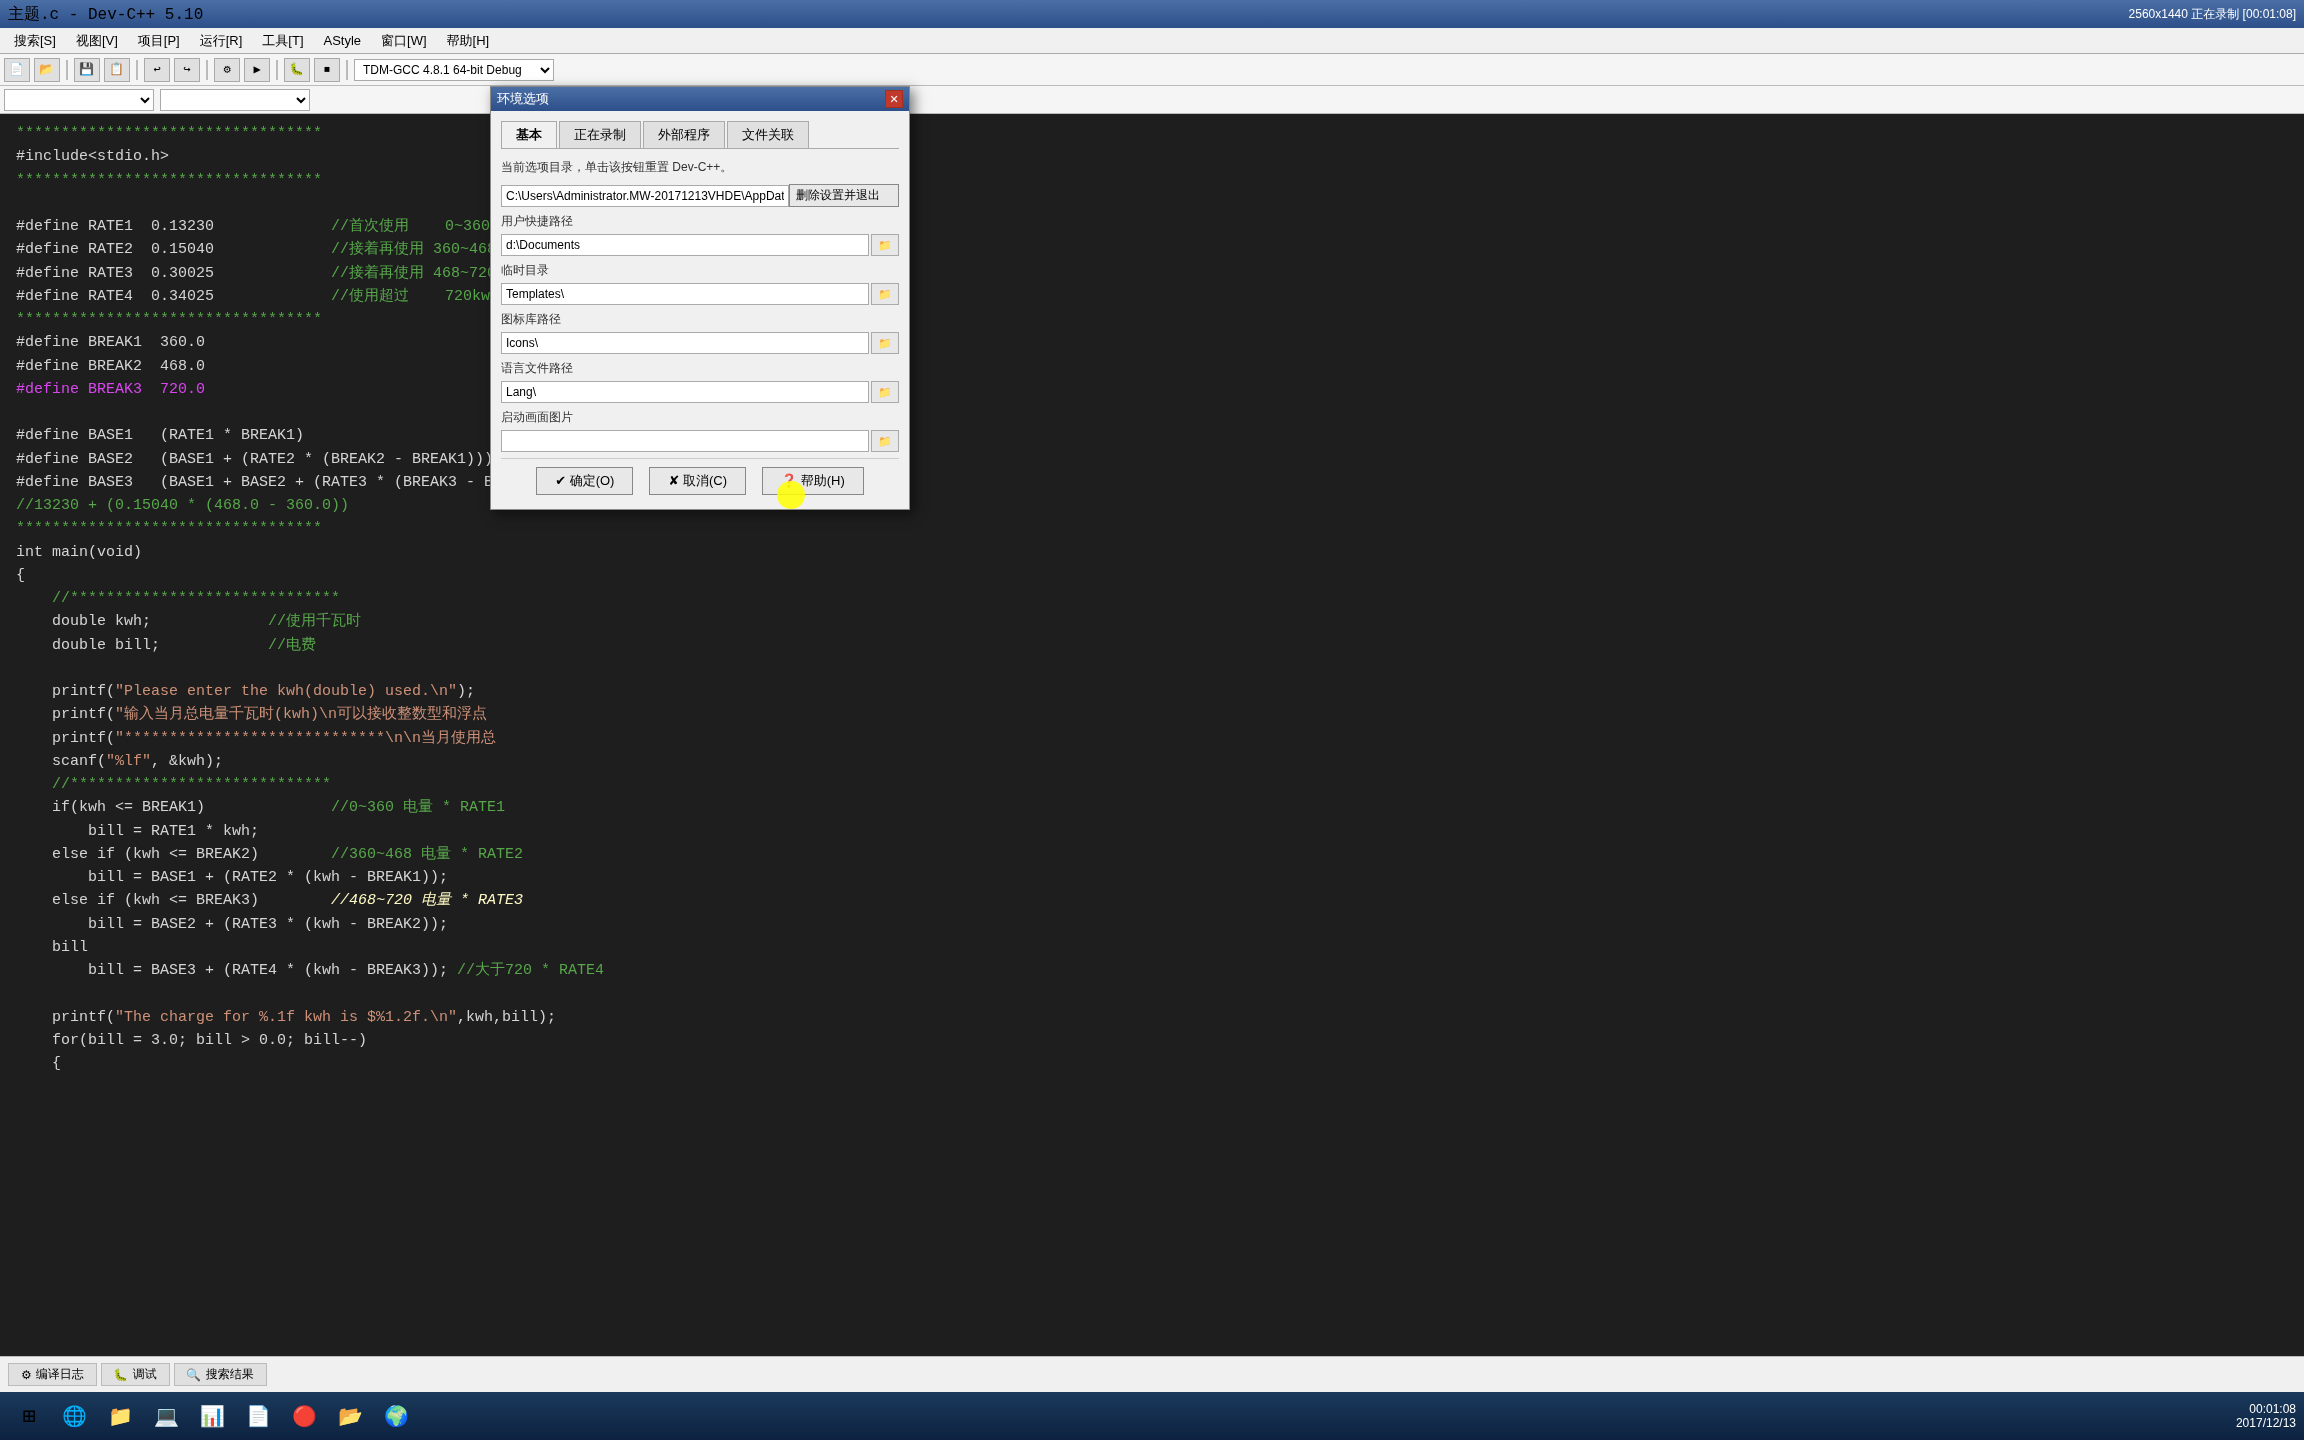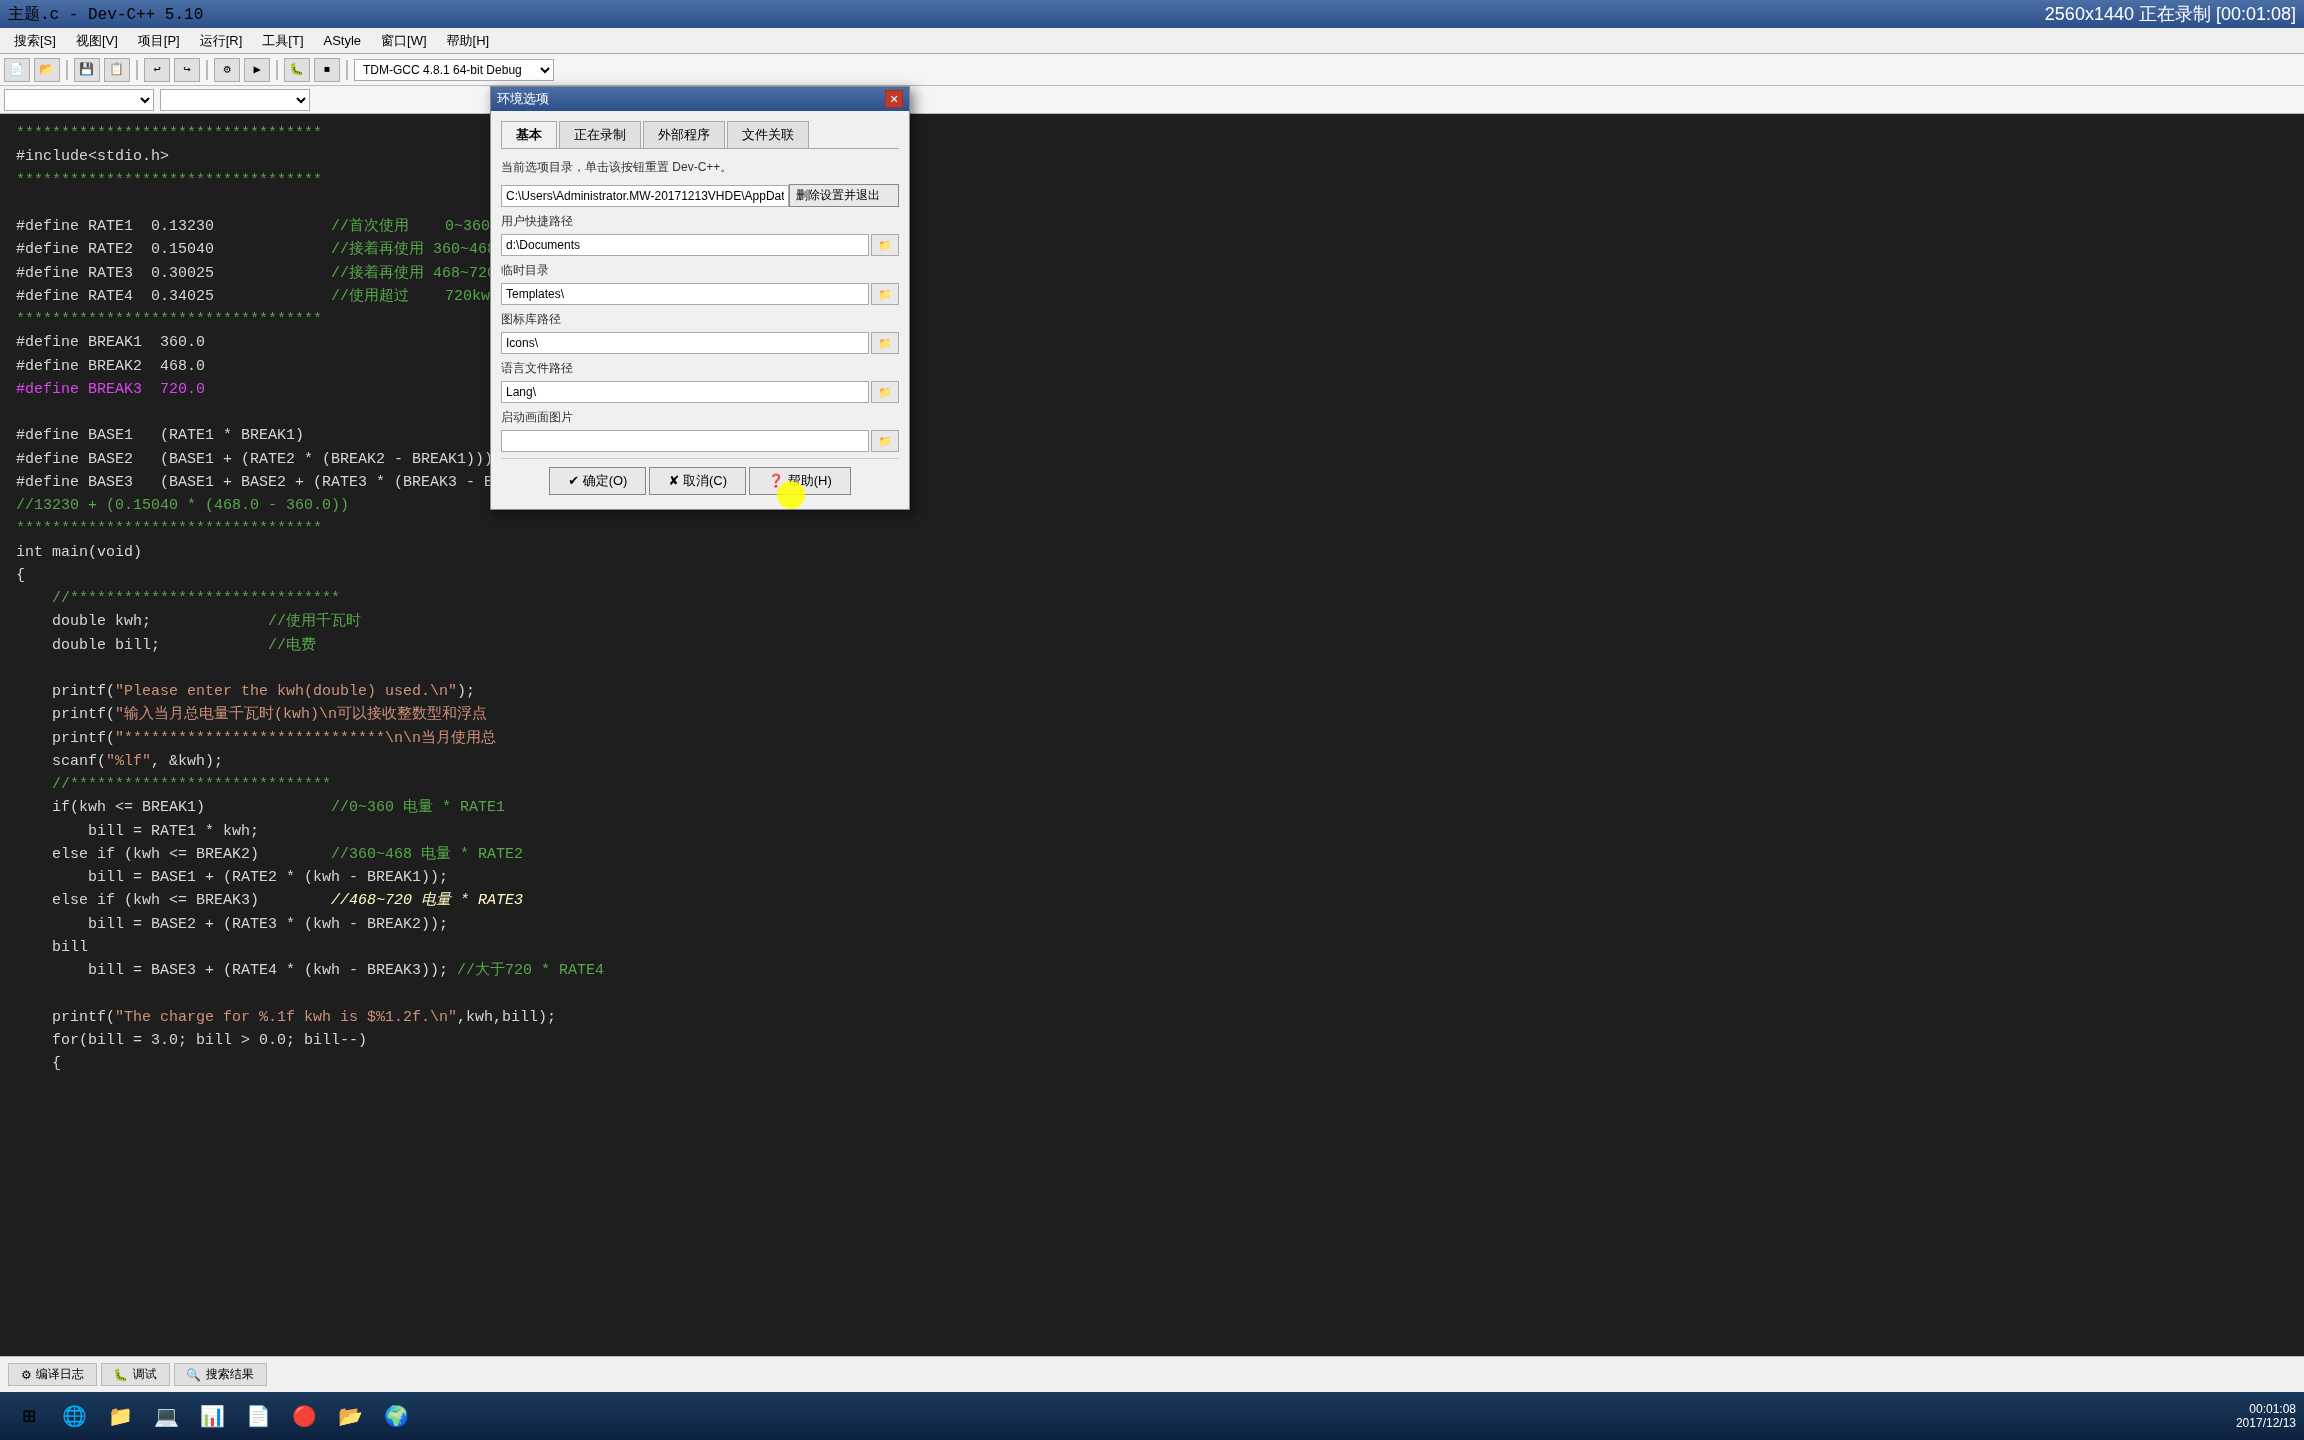--- a/index.html
+++ b/index.html
@@ -22,21 +22,21 @@
       justify-content: space-between;
       padding: 0 8px;
       position: relative;
       z-index: 10;
     }
     .titlebar-right {
       display: flex;
       align-items: center;
       gap: 10px;
       color: white;
-      font-size: 18px;
+      font-size: 12px;
       font-family: Arial, sans-serif;
     }
 
     
     .menubar {
       width: 100%;
       height: 26px;
       background: #f0f0f0;
       display: flex;
       align-items: center;
@@ -272,21 +272,21 @@
     }
     .dialog-label {
       font-size: 12px;
       color: #333;
       margin-bottom: 4px;
       margin-top: 6px;
     }
     .dialog-footer {
       display: flex;
       justify-content: center;
-      gap: 3px;
+      gap: 16px;
       padding: 8px 0 4px;
       border-top: 1px solid #ccc;
       margin-top: 6px;
     }
     .dialog-footer-btn {
       padding: 4px 18px;
       font-size: 13px;
       cursor: pointer;
       border: 1px solid #888;
       background: #e8e8e8;

